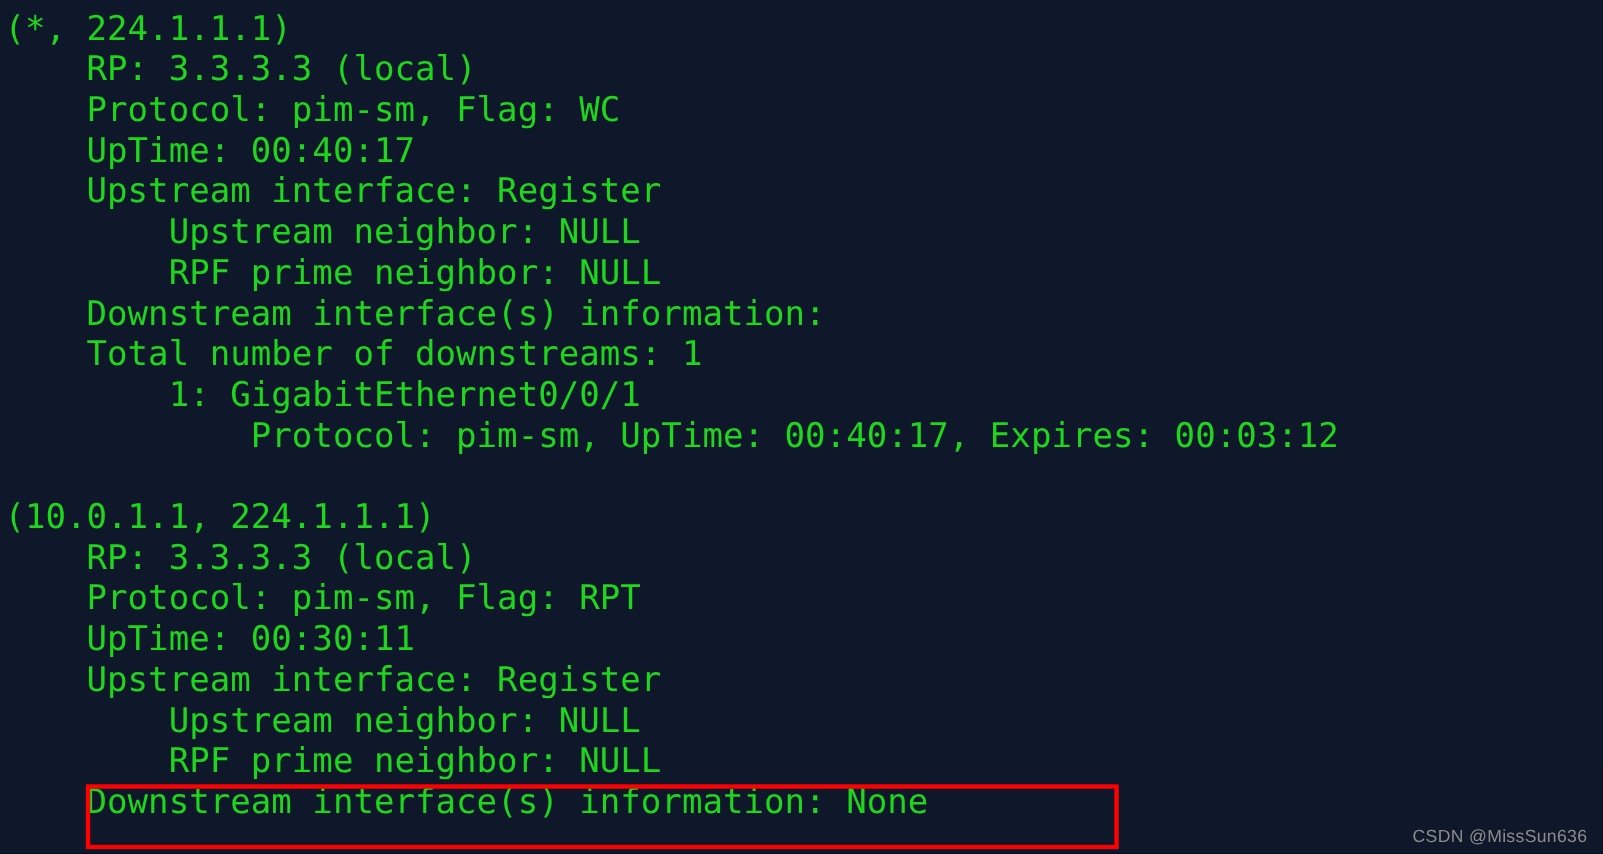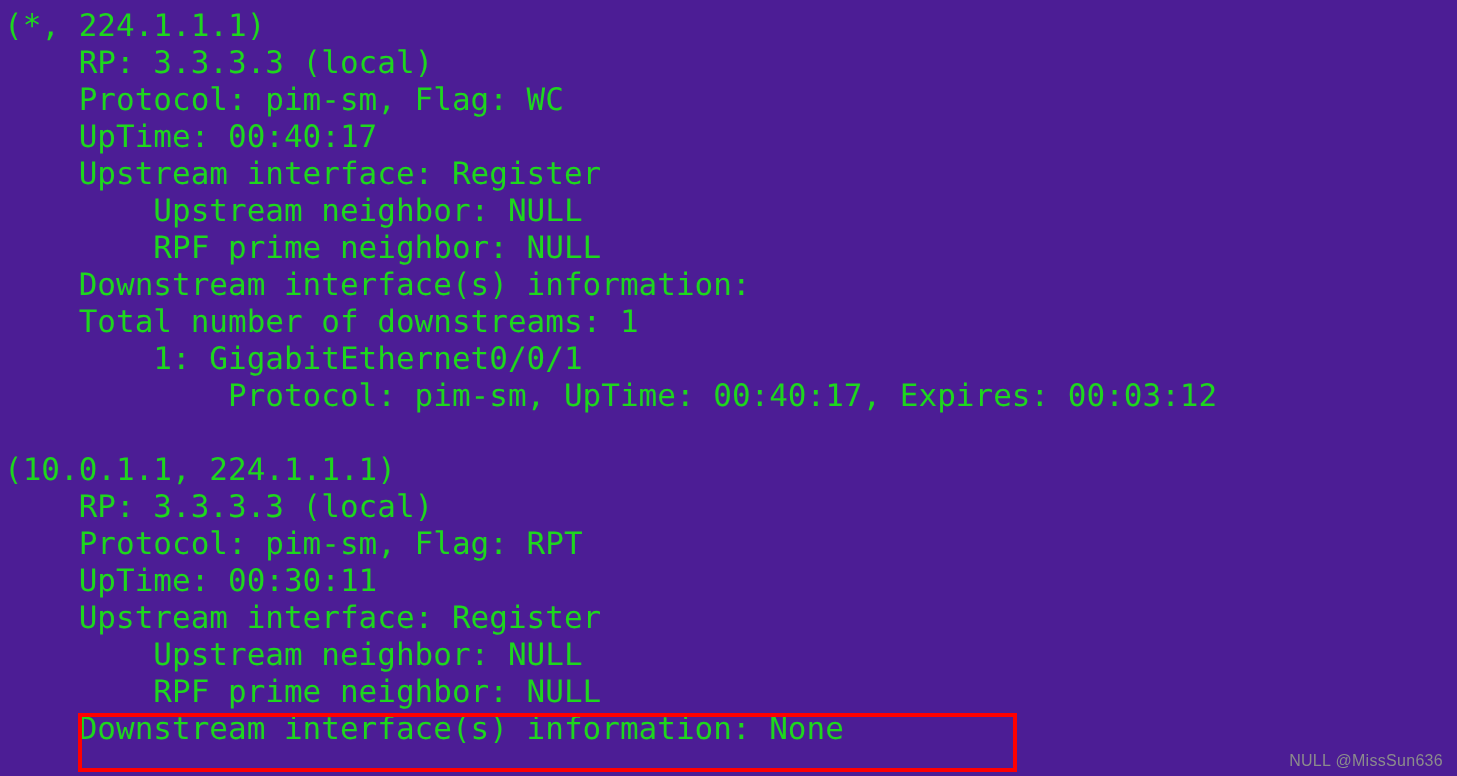--- a/index.html
+++ b/index.html
@@ -70,21 +70,21 @@
     font-family: "Liberation Sans", "DejaVu Sans", sans-serif;
     font-size: 16px;
     letter-spacing: 0.3px;
     white-space: pre;
     user-select: none;
   }
 </style>
 </head>
 <body>
 
-<div id="terminal" style="background: #4c1d95;">
+<div id="terminal" style="background: #0f172a;">
 
   <pre id="console" style="color: rgb(30, 214, 30);"><span class="line">(*, 224.1.1.1)</span><span class="line">    RP: 3.3.3.3 (local)</span><span class="line">    Protocol: pim-sm, Flag: WC</span><span class="line">    UpTime: 00:40:17</span><span class="line">    Upstream interface: Register</span><span class="line">        Upstream neighbor: NULL</span><span class="line">        RPF prime neighbor: NULL</span><span class="line">    Downstream interface(s) information:</span><span class="line">    Total number of downstreams: 1</span><span class="line">        1: GigabitEthernet0/0/1</span><span class="line">            Protocol: pim-sm, UpTime: 00:40:17, Expires: 00:03:12</span><span class="line blank">&nbsp;</span><span class="line">(10.0.1.1, 224.1.1.1)</span><span class="line">    RP: 3.3.3.3 (local)</span><span class="line">    Protocol: pim-sm, Flag: RPT</span><span class="line">    UpTime: 00:30:11</span><span class="line">    Upstream interface: Register</span><span class="line">        Upstream neighbor: NULL</span><span class="line">        RPF prime neighbor: NULL</span><span class="line">    Downstream interface(s) information: None</span></pre>
 
   <div id="highlight-box" style="border-color: rgb(255, 0, 0);"></div>
 
-  <div id="watermark" style="color: rgb(140, 140, 140);">NULL @MissSun636</div>
+  <div id="watermark" style="color: rgb(140, 140, 140);">CSDN @MissSun636</div>
 
 </div>
 
 </body></html>

